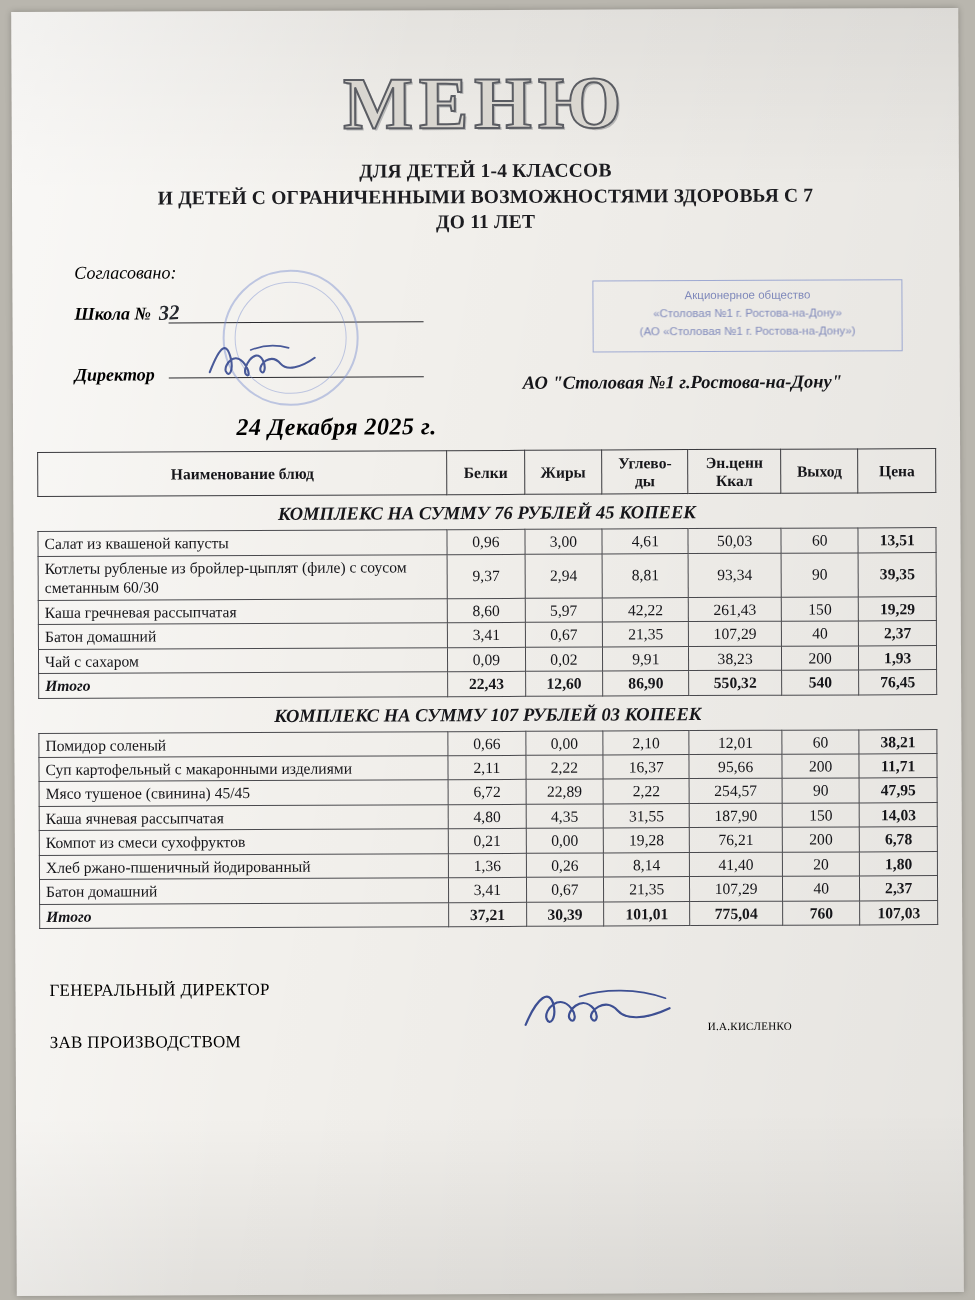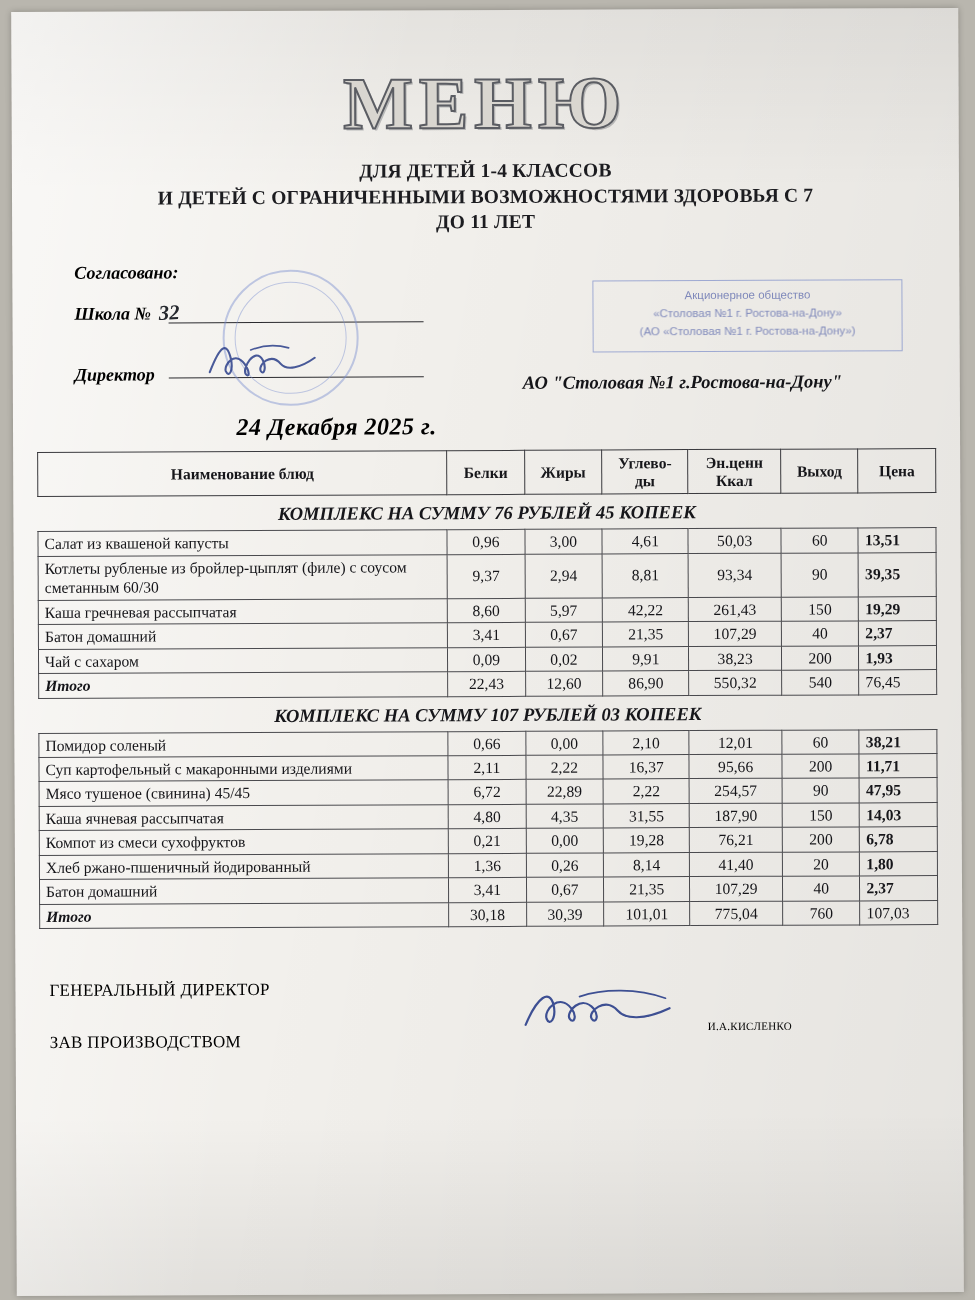--- a/index.html
+++ b/index.html
@@ -67,21 +67,21 @@
   .approve {
     position: relative;
     margin-top: 26px;
     height: 150px;
   }
   .approve-label {
     position: absolute;
     left: 38px;
     top: 0;
     font-style: italic;
-    font-weight: bold;
+    font-weight: normal;
     font-size: 18px;
   }
   .school-row {
     position: absolute;
     left: 38px;
     top: 38px;
     font-style: italic;
     font-weight: bold;
     font-size: 18px;
   }
@@ -219,29 +219,29 @@
     padding: 2px 6px;
     line-height: 1.25;
   }
   .data-row td.dish {
     text-align: left;
   }
   .data-row td.num {
     text-align: center;
   }
   .data-row td.price {
-    text-align: left;
+    text-align: center;
     font-weight: bold;
   }
   .data-row.total td.dish {
     font-style: italic;
     font-weight: bold;
   }
   .data-row.total td {
-    font-weight: normal;
+    font-weight: bold;
   }
   .tbl-block { margin-bottom: 2px; }
 
   
   .footer {
     position: relative;
     margin-top: 52px;
     height: 110px;
     font-family: "Liberation Serif", serif;
     font-size: 17px;
@@ -489,21 +489,21 @@
               <td class="dish">Батон домашний</td>
               <td class="num">3,41</td>
               <td class="num">0,67</td>
               <td class="num">21,35</td>
               <td class="num">107,29</td>
               <td class="num">40</td>
               <td class="price">2,37</td>
             </tr>
             <tr class="data-row total">
               <td class="dish">Итого</td>
-              <td class="num">30,18</td>
+              <td class="num">37,21</td>
               <td class="num">30,39</td>
               <td class="num">101,01</td>
               <td class="num">775,04</td>
               <td class="num">760</td>
               <td class="price">107,03</td>
             </tr>
           </tbody>
         </table>
       </div>
 

